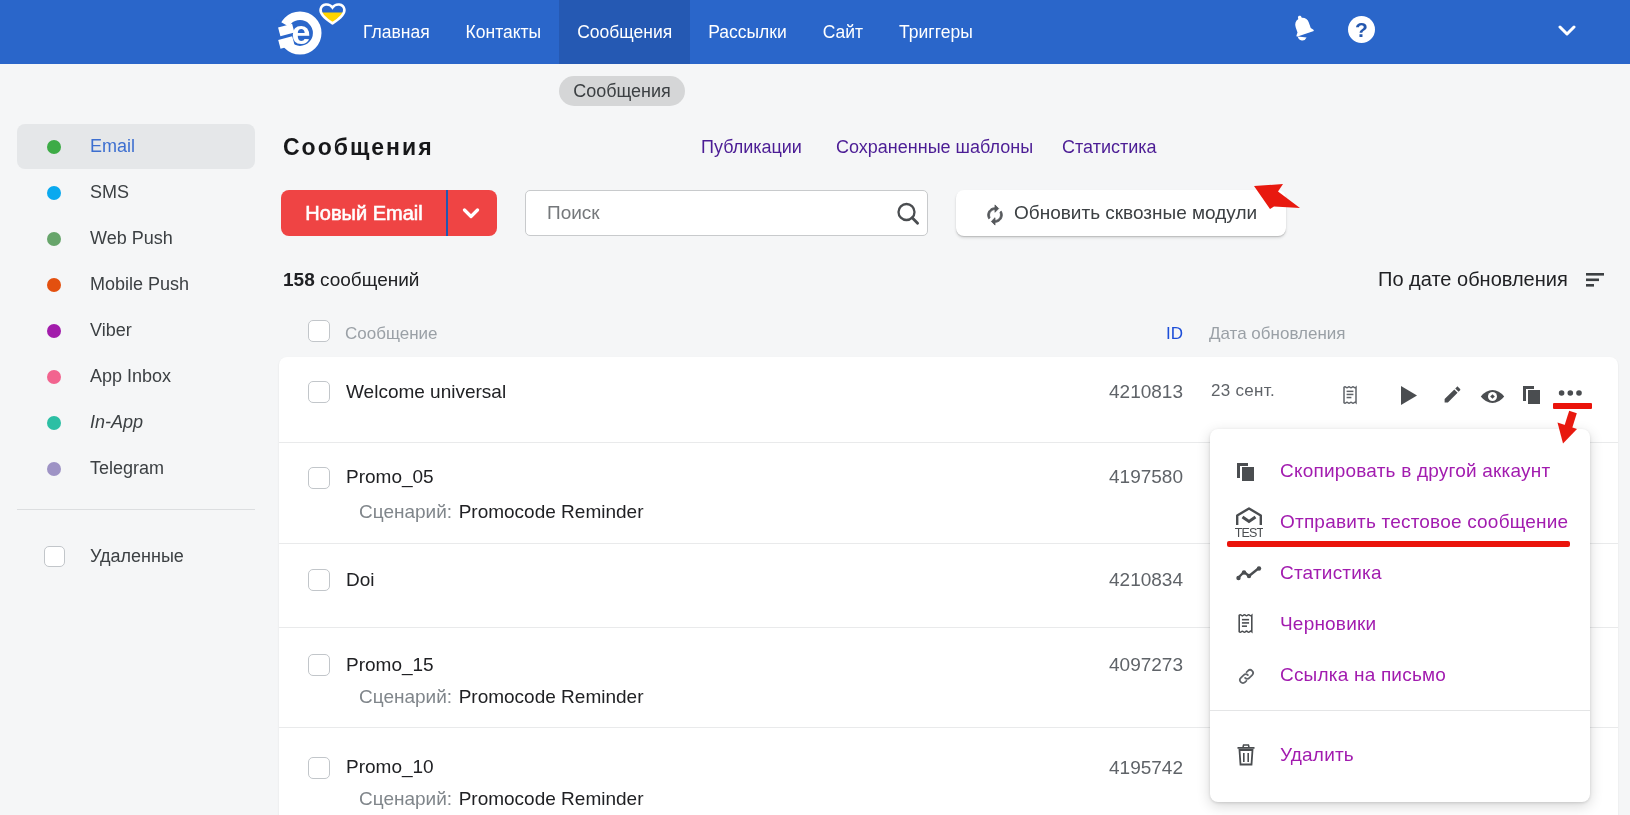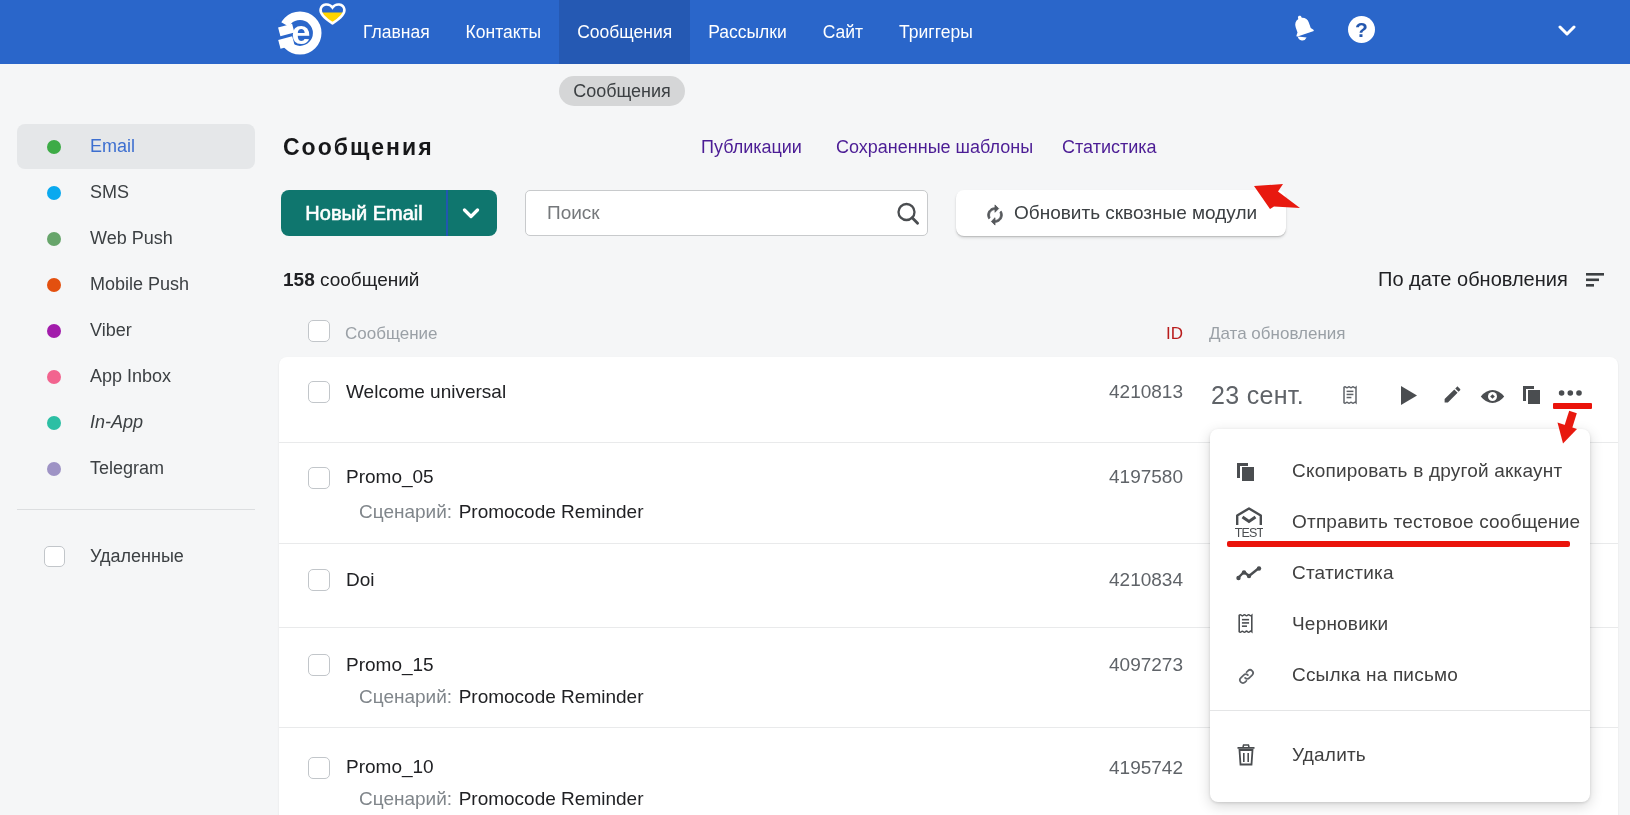--- a/index.html
+++ b/index.html
@@ -23,48 +23,48 @@
 
 
 .side-item { position:absolute; left:17px; width:238px; height:45px; border-radius:8px; }
 .side-item.sel { background:#e5e7e9; }
 .dot { position:absolute; left:30px; top:15.5px; width:14px; height:14px; border-radius:50%; }
 .side-label { position:absolute; left:73px; top:0; line-height:45px; font-size:18px; color:#3c4043;text-align:right; }
 .divider { position:absolute; left:17px; width:238px; height:1px; background:#dcdee0; }
 
 
 h1 { position:absolute; left:283px; top:134px; font-size:23px; color:#17181a; letter-spacing:2px; }
-.btn-new { position:absolute; left:281px; top:190px; width:216px; height:46px; background:#0f766e; border-radius:8px; color:#fff; }
+.btn-new { position:absolute; left:281px; top:190px; width:216px; height:46px; background:#ef4444; border-radius:8px; color:#fff; }
 .btn-new .lbl { position:absolute; left:0; top:0; width:166px; text-align:center; line-height:46px; font-size:20px; -webkit-text-stroke:0.6px #fff; }
 .btn-new .sep { position:absolute; left:165px; top:0; width:1.5px; height:46px; background:#2157b0; }
 .search { position:absolute; left:525px; top:190px; width:403px; height:46px; background:#fff; border:1px solid #c8cacc; border-radius:5px; }
 .search .ph { position:absolute; left:21px; top:0; line-height:44px; color:#75787b; font-size:19px;text-align:right; }
 .btn-upd { position:absolute; left:956px; top:190px; width:330px; height:46px; background:#fff; border-radius:8px; box-shadow:0 1px 1px rgba(0,0,0,0.14), 0 2px 3px rgba(0,0,0,0.12); }
 .btn-upd .txt { position:absolute; left:58px; top:0; line-height:46px; font-size:19px; color:#3c4043; }
 .count { position:absolute; left:283px; top:269px; font-size:19px; color:#202124; }
 .sortlab { position:absolute; left:1378px; top:268px; font-size:20px; color:#202124; }
 
 
 .thead-cb { position:absolute; left:308px; top:320px; }
 .th-msg { position:absolute; left:345px; top:324px; font-size:17px; color:#9aa0a6; }
-.th-id { position:absolute; left:1166px; top:324px; font-size:17px; color:#b91c1c; }
+.th-id { position:absolute; left:1166px; top:324px; font-size:17px; color:#1d4ed8; }
 .th-date { position:absolute; left:1209px; top:324px; font-size:17px; color:#9aa0a6; }
 .card { position:absolute; left:279px; top:357px; width:1339px; height:458px; background:#fff; border-radius:8px 8px 0 0; box-shadow:0 1px 2px rgba(0,0,0,0.10); }
 .rowline { position:absolute; left:0; width:1339px; height:1px; background:#e9eaeb; }
 .cb { width:22px; height:22px; border:1px solid #c2c6ca; border-radius:5px; background:#fff; }
 .row-cb { position:absolute; left:29px; }
 .row-title { position:absolute; left:67px; font-size:19px; color:#202124; }
 .row-sub { position:absolute; left:80px; font-size:19px; color:#80868b; }
 .row-sub b { font-weight:normal; color:#202124; font-size:19px; margin-left:-4px; }
 .row-id { position:absolute; right:435px; font-size:19px; color:#5f6368; }
-.row-date { position:absolute; left:932px; font-size:25px; color:#5f6368; letter-spacing:0.3px; }
+.row-date { position:absolute; left:932px; font-size:17px; color:#5f6368; letter-spacing:0.3px; }
 
 
 .menu { position:absolute; left:1210px; top:429px; width:380px; height:373px; background:#fff; border-radius:8px; box-shadow:0 1px 3px rgba(0,0,0,0.12), 0 4px 14px rgba(0,0,0,0.16); }
-.mi { position:absolute; left:82px; font-size:19px; color:#404040; letter-spacing:0.2px; }
+.mi { position:absolute; left:70px; font-size:19px; color:#a21caf; letter-spacing:0.2px; }
 .micon { position:absolute; left:26px; }
 .redbar { position:absolute; background:#ea140b; }
 </style>
 </head>
 <body>
 
 <div class="topbar">
   <svg class="abs" style="left:276px; top:2px;" width="74" height="60" viewBox="0 0 74 60">
     <circle cx="24" cy="31" r="17.2" fill="none" stroke="#fff" stroke-width="8.6"></circle>
     <path d="M24 31 L-2 16 L-2 46 Z" fill="#2a66ca"></path>

